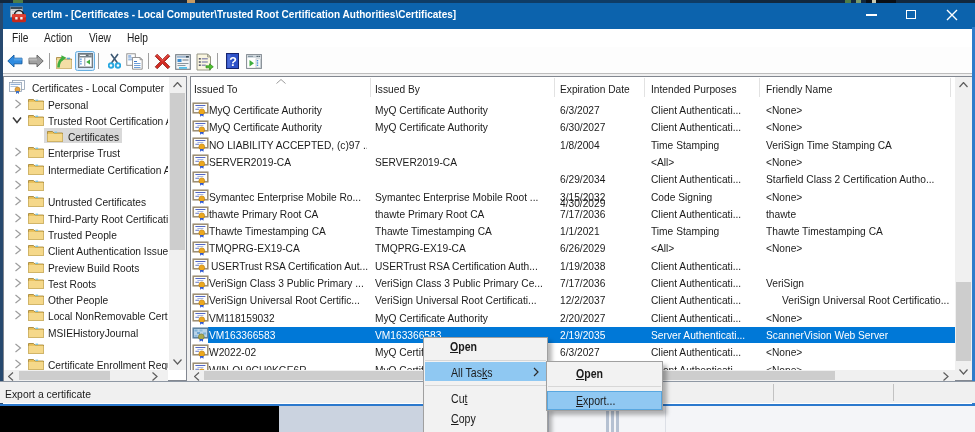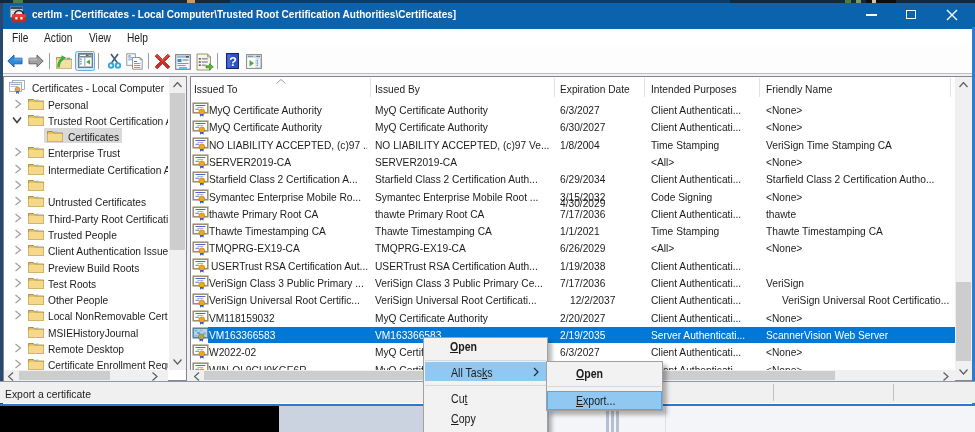--- a/index.html
+++ b/index.html
@@ -277,21 +277,20 @@
 </svg>
 <div class="cell" style="left:44px;top:249.2px;width:124px;"><span class="t" style="font-size:11.6px;color:#1b1b1b;font-weight:400;transform:scaleX(0.88);">MSIEHistoryJournal</span></div>
 <svg class="a" style="left:10px;top:266.5px;" width="8" height="10" viewBox="0 0 8 10">
       <path d="M1.5 1 L6.5 5 L1.5 9" fill="none" stroke="#9b9b9b" stroke-width="1.15"></path>
     </svg>
 <svg class="a" style="left:24px;top:264.5px;" width="16" height="13" viewBox="0 0 16 13">
 <path d="M0.5 2.5 L5.5 2.5 L7 4 L15.5 4 L15.5 12.5 L0.5 12.5 Z" fill="#e8bd55" stroke="#9c7d2e" stroke-width="0.8"></path>
 <path d="M0.5 4.8 L15.5 4.8 L15.5 12.5 L0.5 12.5 Z" fill="#f5d88a"></path>
 <rect x="7.5" y="2.6" width="2.6" height="1.4" fill="#7ec3d9"></rect>
 </svg>
-<div class="cell" style="left:44px;top:265.5px;width:124px;"><span class="t" style="font-size:11.6px;color:#1b1b1b;font-weight:400;transform:scaleX(0.88);">Remote Desktop</span></div>
 <svg class="a" style="left:10px;top:282.8px;" width="8" height="10" viewBox="0 0 8 10">
       <path d="M1.5 1 L6.5 5 L1.5 9" fill="none" stroke="#9b9b9b" stroke-width="1.15"></path>
     </svg>
 <svg class="a" style="left:24px;top:280.8px;" width="16" height="13" viewBox="0 0 16 13">
 <path d="M0.5 2.5 L5.5 2.5 L7 4 L15.5 4 L15.5 12.5 L0.5 12.5 Z" fill="#e8bd55" stroke="#9c7d2e" stroke-width="0.8"></path>
 <path d="M0.5 4.8 L15.5 4.8 L15.5 12.5 L0.5 12.5 Z" fill="#f5d88a"></path>
 <rect x="7.5" y="2.6" width="2.6" height="1.4" fill="#7ec3d9"></rect>
 </svg>
 <div class="cell" style="left:44px;top:281.8px;width:124px;"><span class="t" style="font-size:11.6px;color:#1b1b1b;font-weight:400;transform:scaleX(0.88);">Certificate Enrollment Requests</span></div>
 </div>
@@ -354,21 +353,20 @@
 <div class="cell" style="left:576px;top:21.3px;width:186px;"><span class="t" style="font-size:11.6px;color:#1b1b1b;font-weight:400;transform:scaleX(0.88);">&lt;None&gt;</span></div>
 <svg class="a" style="left:2px;top:37.800000000000004px;" width="17" height="15" viewBox="0 0 17 15">
 <rect x="1.2" y="1.2" width="14.6" height="9.6" fill="#fdfdfb" stroke="#9a8b70" stroke-width="1.5"></rect>
 <rect x="3.4" y="3" width="10" height="1" fill="#5368c6"></rect>
 <rect x="5.4" y="5" width="6" height="0.8" fill="#93a3da"></rect>
 <rect x="3.4" y="6.8" width="3.6" height="0.9" fill="#5368c6"></rect>
 <circle cx="9.8" cy="9.8" r="2.9" fill="#eca81f" stroke="#b5790d" stroke-width="0.6"></circle>
 <path d="M8.1 12 L8.1 14.8 L9.8 13.6 L11.5 14.8 L11.5 12 Z" fill="#2b56d4"></path>
 </svg>
 <div class="cell" style="left:19px;top:38.6px;width:158px;"><span class="t" style="font-size:11.6px;color:#1b1b1b;font-weight:400;transform:scaleX(0.88);">NO LIABILITY ACCEPTED, (c)97 ...</span></div>
-<div class="cell" style="left:185px;top:38.6px;width:176px;"><span class="t" style="font-size:11.6px;color:#1b1b1b;font-weight:400;transform:scaleX(0.88);">NO LIABILITY ACCEPTED, (c)97 Ve...</span></div>
 <div class="cell" style="left:370px;top:38.6px;width:82px;"><span class="t" style="font-size:11.6px;color:#1b1b1b;font-weight:400;transform:scaleX(0.88);">1/8/2004</span></div>
 <div class="cell" style="left:461px;top:38.6px;width:106px;"><span class="t" style="font-size:11.6px;color:#1b1b1b;font-weight:400;transform:scaleX(0.88);">Time Stamping</span></div>
 <div class="cell" style="left:576px;top:38.6px;width:186px;"><span class="t" style="font-size:11.6px;color:#1b1b1b;font-weight:400;transform:scaleX(0.88);">VeriSign Time Stamping CA</span></div>
 <svg class="a" style="left:2px;top:55.10000000000001px;" width="17" height="15" viewBox="0 0 17 15">
 <rect x="1.2" y="1.2" width="14.6" height="9.6" fill="#fdfdfb" stroke="#9a8b70" stroke-width="1.5"></rect>
 <rect x="3.4" y="3" width="10" height="1" fill="#5368c6"></rect>
 <rect x="5.4" y="5" width="6" height="0.8" fill="#93a3da"></rect>
 <rect x="3.4" y="6.8" width="3.6" height="0.9" fill="#5368c6"></rect>
 <circle cx="9.8" cy="9.8" r="2.9" fill="#eca81f" stroke="#b5790d" stroke-width="0.6"></circle>
 <path d="M8.1 12 L8.1 14.8 L9.8 13.6 L11.5 14.8 L11.5 12 Z" fill="#2b56d4"></path>
@@ -379,22 +377,20 @@
 <div class="cell" style="left:461px;top:55.900000000000006px;width:106px;"><span class="t" style="font-size:11.6px;color:#1b1b1b;font-weight:400;transform:scaleX(0.88);">&lt;All&gt;</span></div>
 <div class="cell" style="left:576px;top:55.900000000000006px;width:186px;"><span class="t" style="font-size:11.6px;color:#1b1b1b;font-weight:400;transform:scaleX(0.88);">&lt;None&gt;</span></div>
 <svg class="a" style="left:2px;top:72.4px;" width="17" height="15" viewBox="0 0 17 15">
 <rect x="1.2" y="1.2" width="14.6" height="9.6" fill="#fdfdfb" stroke="#9a8b70" stroke-width="1.5"></rect>
 <rect x="3.4" y="3" width="10" height="1" fill="#5368c6"></rect>
 <rect x="5.4" y="5" width="6" height="0.8" fill="#93a3da"></rect>
 <rect x="3.4" y="6.8" width="3.6" height="0.9" fill="#5368c6"></rect>
 <circle cx="9.8" cy="9.8" r="2.9" fill="#eca81f" stroke="#b5790d" stroke-width="0.6"></circle>
 <path d="M8.1 12 L8.1 14.8 L9.8 13.6 L11.5 14.8 L11.5 12 Z" fill="#2b56d4"></path>
 </svg>
-<div class="cell" style="left:19px;top:73.2px;width:158px;"><span class="t" style="font-size:11.6px;color:#1b1b1b;font-weight:400;transform:scaleX(0.88);">Starfield Class 2 Certification A...</span></div>
-<div class="cell" style="left:185px;top:73.2px;width:176px;"><span class="t" style="font-size:11.6px;color:#1b1b1b;font-weight:400;transform:scaleX(0.88);">Starfield Class 2 Certification Auth...</span></div>
 <div class="cell" style="left:370px;top:73.2px;width:82px;"><span class="t" style="font-size:11.6px;color:#1b1b1b;font-weight:400;transform:scaleX(0.88);">6/29/2034</span></div>
 <div class="cell" style="left:461px;top:73.2px;width:106px;"><span class="t" style="font-size:11.6px;color:#1b1b1b;font-weight:400;transform:scaleX(0.88);">Client Authenticati...</span></div>
 <div class="cell" style="left:576px;top:73.2px;width:186px;"><span class="t" style="font-size:11.6px;color:#1b1b1b;font-weight:400;transform:scaleX(0.88);">Starfield Class 2 Certification Autho...</span></div>
 <svg class="a" style="left:2px;top:89.7px;" width="17" height="15" viewBox="0 0 17 15">
 <rect x="1.2" y="1.2" width="14.6" height="9.6" fill="#fdfdfb" stroke="#9a8b70" stroke-width="1.5"></rect>
 <rect x="3.4" y="3" width="10" height="1" fill="#5368c6"></rect>
 <rect x="5.4" y="5" width="6" height="0.8" fill="#93a3da"></rect>
 <rect x="3.4" y="6.8" width="3.6" height="0.9" fill="#5368c6"></rect>
 <circle cx="9.8" cy="9.8" r="2.9" fill="#eca81f" stroke="#b5790d" stroke-width="0.6"></circle>
 <path d="M8.1 12 L8.1 14.8 L9.8 13.6 L11.5 14.8 L11.5 12 Z" fill="#2b56d4"></path>
@@ -471,21 +467,21 @@
 <svg class="a" style="left:2px;top:193.5px;" width="17" height="15" viewBox="0 0 17 15">
 <rect x="1.2" y="1.2" width="14.6" height="9.6" fill="#fdfdfb" stroke="#9a8b70" stroke-width="1.5"></rect>
 <rect x="3.4" y="3" width="10" height="1" fill="#5368c6"></rect>
 <rect x="5.4" y="5" width="6" height="0.8" fill="#93a3da"></rect>
 <rect x="3.4" y="6.8" width="3.6" height="0.9" fill="#5368c6"></rect>
 <circle cx="9.8" cy="9.8" r="2.9" fill="#eca81f" stroke="#b5790d" stroke-width="0.6"></circle>
 <path d="M8.1 12 L8.1 14.8 L9.8 13.6 L11.5 14.8 L11.5 12 Z" fill="#2b56d4"></path>
 </svg>
 <div class="cell" style="left:19px;top:194.3px;width:158px;text-align:right;"><span class="t" style="font-size:11.6px;color:#1b1b1b;font-weight:400;transform:scaleX(0.88);">VeriSign Universal Root Certific...</span></div>
 <div class="cell" style="left:185px;top:194.3px;width:176px;"><span class="t" style="font-size:11.6px;color:#1b1b1b;font-weight:400;transform:scaleX(0.88);">VeriSign Universal Root Certificati...</span></div>
-<div class="cell" style="left:380px;top:194.3px;width:82px;"><span class="t" style="font-size:11.6px;color:#1b1b1b;font-weight:400;transform:scaleX(0.88);">12/2/2037</span></div>
+<div class="cell" style="left:370px;top:194.3px;width:82px;"><span class="t" style="font-size:11.6px;color:#1b1b1b;font-weight:400;transform:scaleX(0.88);">12/2/2037</span></div>
 <div class="cell" style="left:461px;top:194.3px;width:106px;"><span class="t" style="font-size:11.6px;color:#1b1b1b;font-weight:400;transform:scaleX(0.88);">Client Authenticati...</span></div>
 <div class="cell" style="left:592px;top:194.3px;width:186px;"><span class="t" style="font-size:11.6px;color:#1b1b1b;font-weight:400;transform:scaleX(0.88);">VeriSign Universal Root Certificatio...</span></div>
 <svg class="a" style="left:2px;top:210.8px;" width="17" height="15" viewBox="0 0 17 15">
 <rect x="1.2" y="1.2" width="14.6" height="9.6" fill="#fdfdfb" stroke="#9a8b70" stroke-width="1.5"></rect>
 <rect x="3.4" y="3" width="10" height="1" fill="#5368c6"></rect>
 <rect x="5.4" y="5" width="6" height="0.8" fill="#93a3da"></rect>
 <rect x="3.4" y="6.8" width="3.6" height="0.9" fill="#5368c6"></rect>
 <circle cx="9.8" cy="9.8" r="2.9" fill="#eca81f" stroke="#b5790d" stroke-width="0.6"></circle>
 <path d="M8.1 12 L8.1 14.8 L9.8 13.6 L11.5 14.8 L11.5 12 Z" fill="#2b56d4"></path>
 </svg>

